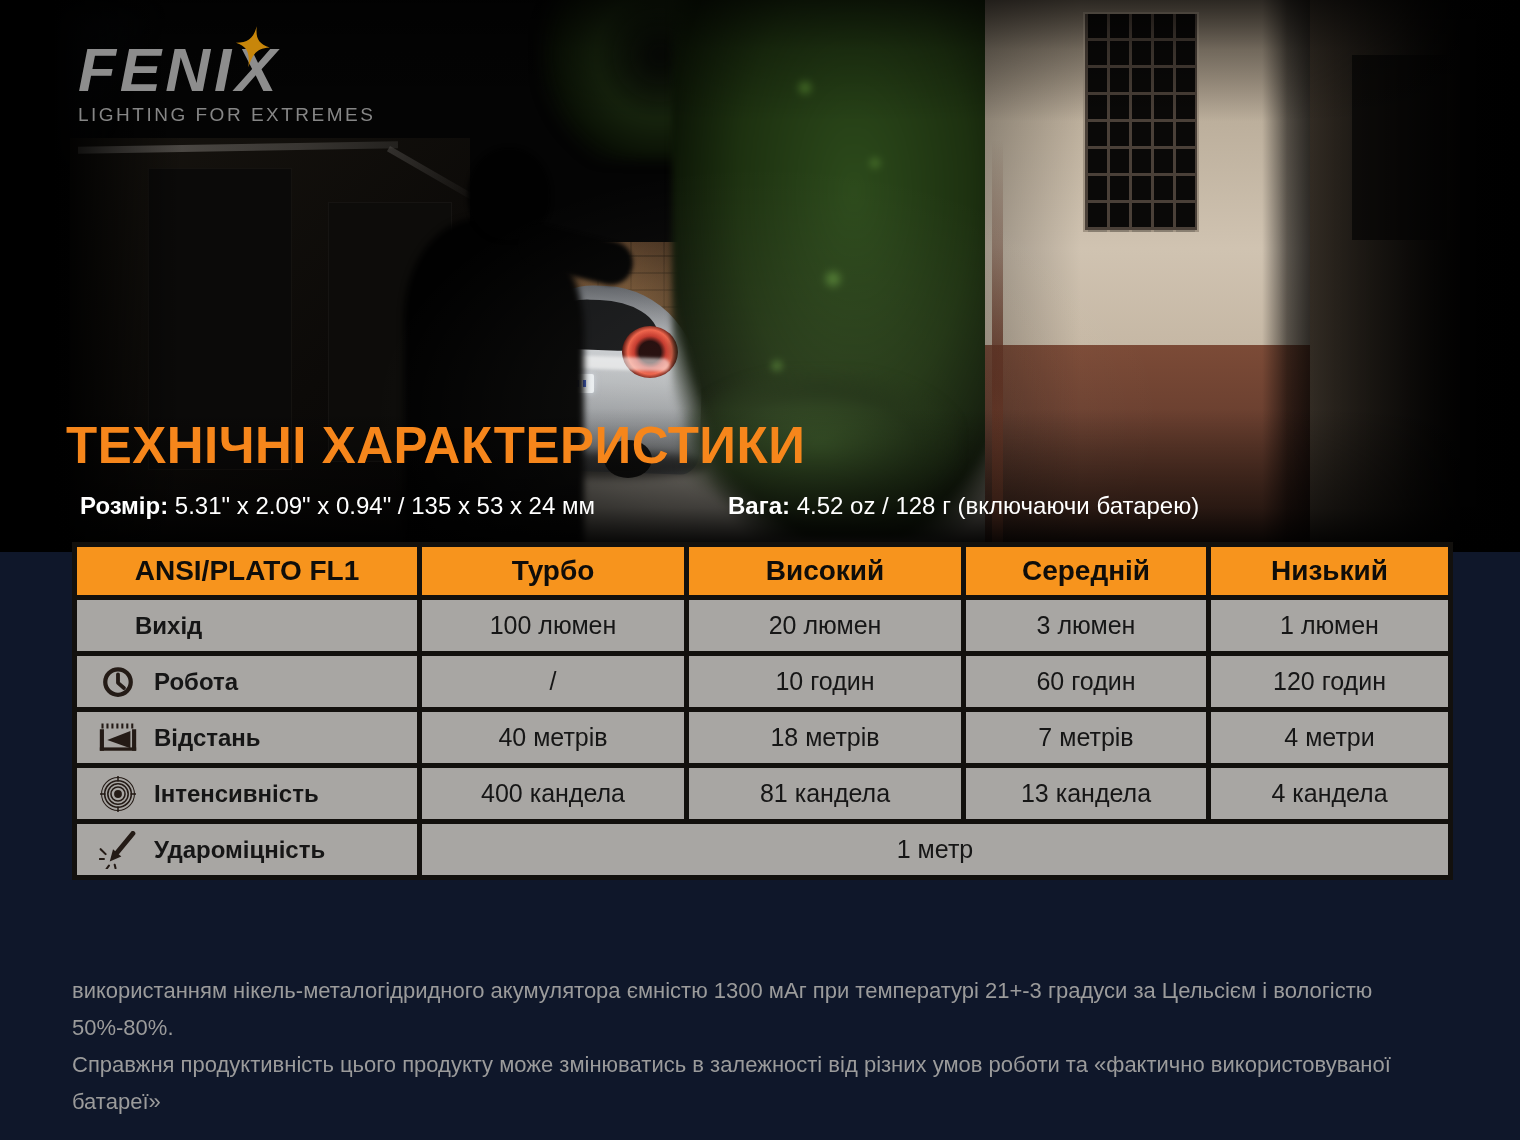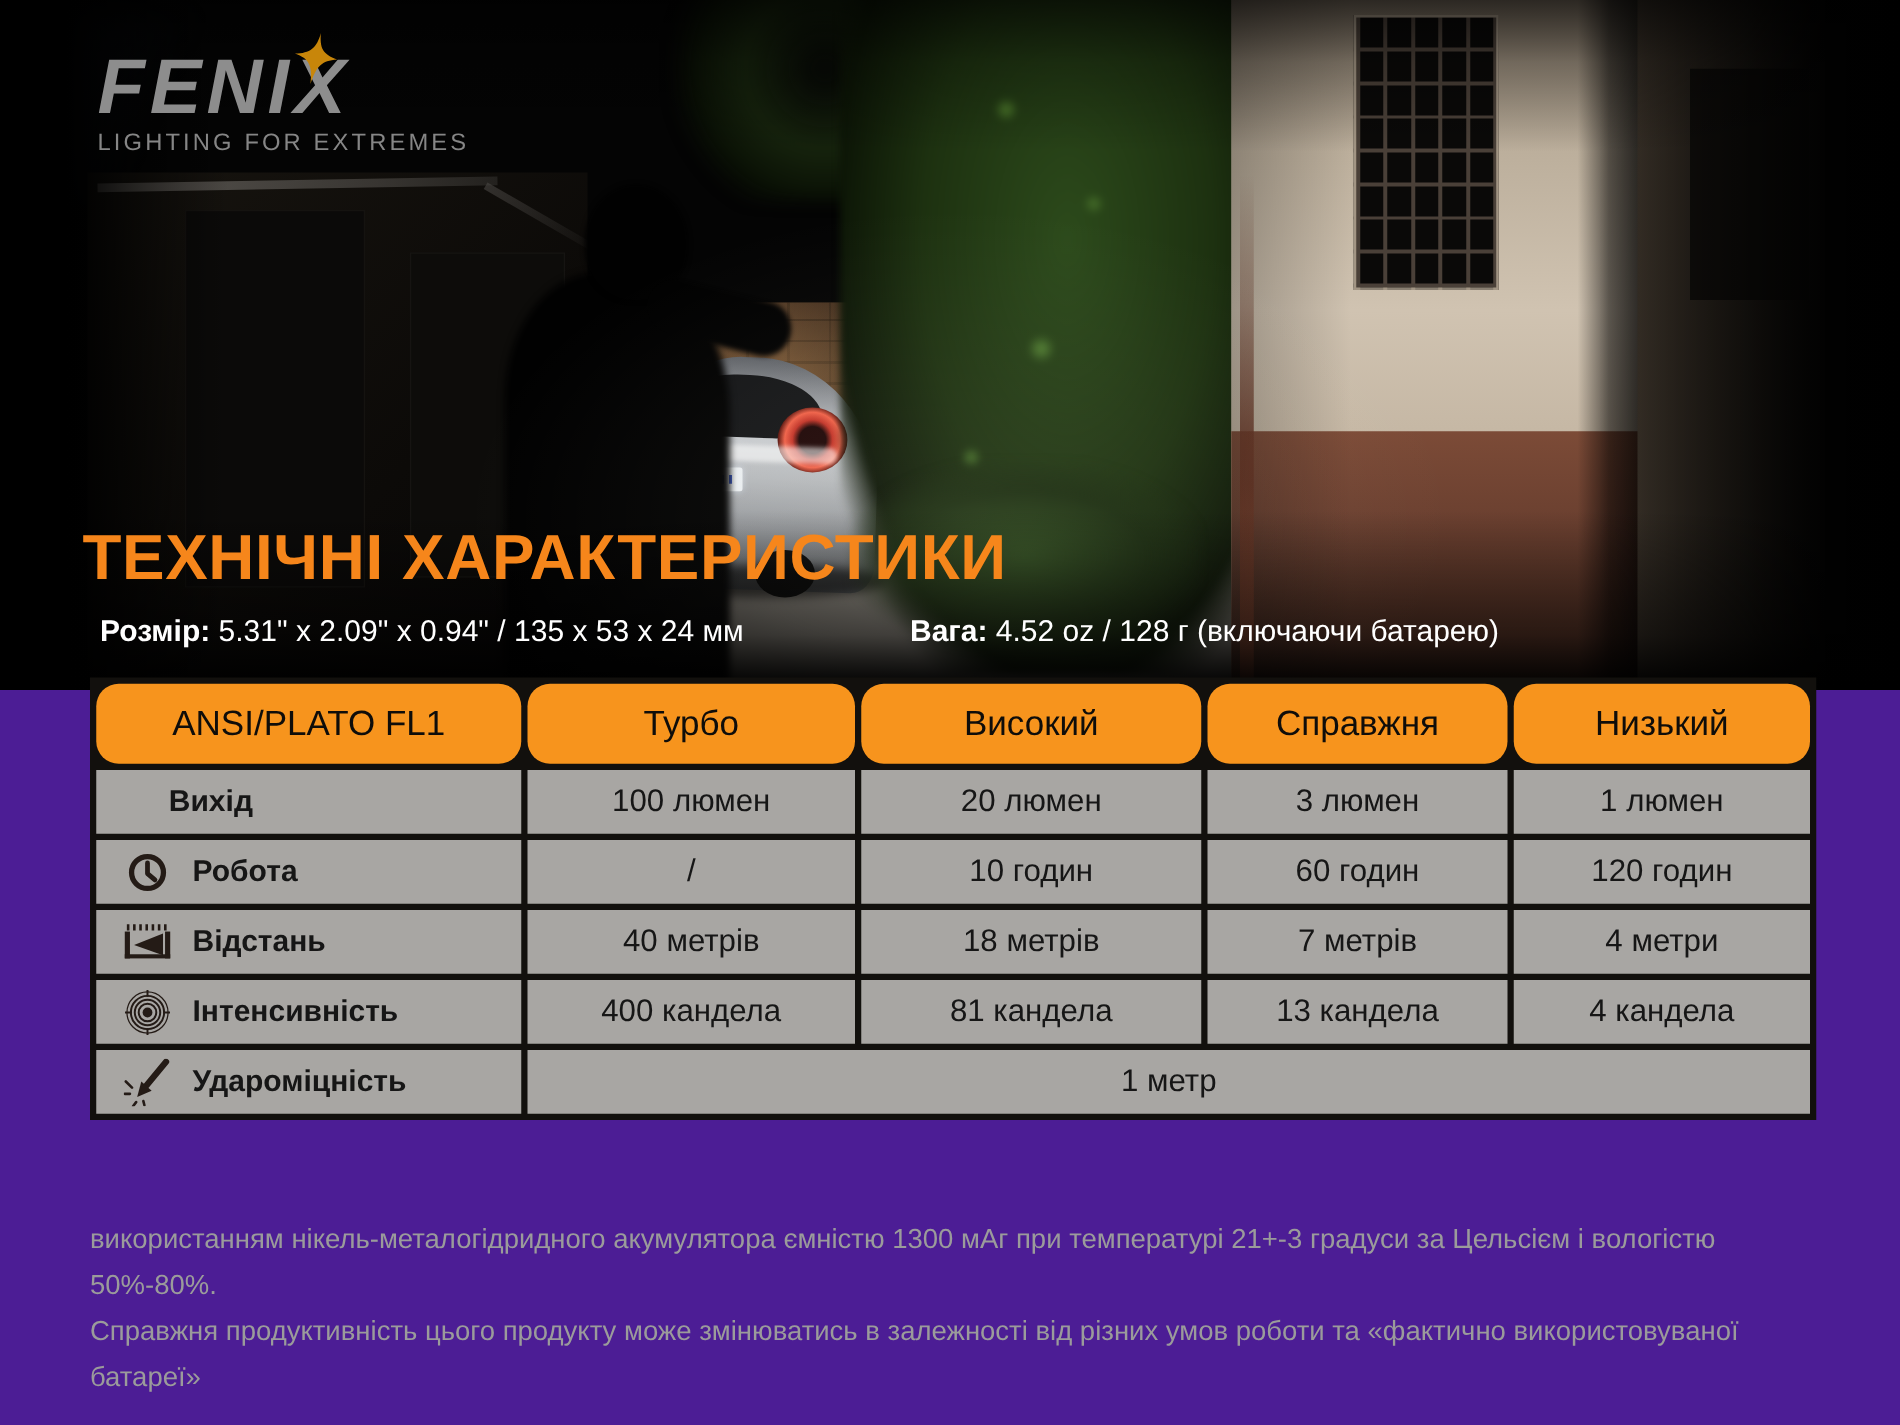--- a/index.html
+++ b/index.html
@@ -1,16 +1,16 @@
 <!DOCTYPE html>
 <html><head>
 <meta charset="utf-8">
 <style>
   html,body{margin:0;padding:0;background:#000;}
-  .page{position:relative;width:1520px;height:1140px;background:#4c1d95;overflow:hidden;
+  .page{position:relative;width:1520px;height:1140px;background:#0f172a;overflow:hidden;
         font-family:"Liberation Sans", sans-serif;}
 
   
   .photo{position:absolute;left:0;top:0;width:1520px;height:552px;background:#040404;overflow:hidden;}
   .photo *{position:absolute;}
   .streak{left:-10px;top:10px;width:220px;height:150px;
           background:linear-gradient(115deg,rgba(70,90,130,.28),transparent 60%);filter:blur(10px);}
   .garage{left:70px;top:138px;width:400px;height:414px;
           background:linear-gradient(135deg,#17140f 0%,#0c0a08 60%,#060505 100%);}
   .garage-roof{left:78px;top:144px;width:320px;height:7px;transform:rotate(-1deg);
@@ -97,21 +97,21 @@
            color:#F6861B;letter-spacing:.5px;}
   .info{position:absolute;left:0;top:492px;width:1520px;height:30px;z-index:5;color:#fff;font-size:24px;}
   .info-size{position:absolute;left:80px;}
   .info-weight{position:absolute;left:728px;}
   .info b{font-weight:bold;}
 
   
   .spec-table{position:absolute;left:72px;top:542px;width:1381px;z-index:5;
               border-collapse:separate;border-spacing:5px;background:#12100d;table-layout:fixed;}
   .spec-table th,.spec-table td{overflow:hidden;padding:0;}
-  .c-head{background:#F7941D;color:#0f0d0a;font-size:28px;font-weight:normal;height:64px;text-align:center;border-radius:18px;}
+  .c-head{background:#F7941D;color:#0f0d0a;font-size:28px;font-weight:bold;height:48px;text-align:center;}
   .val{background:#A8A6A3;color:#161616;font-size:25px;text-align:center;height:51px;}
   .lbl{background:#A8A6A3;color:#161616;height:51px;}
   .lbl-inner{display:flex;align-items:center;gap:15px;padding-left:20px;}
   .lbl-inner.no-icon{padding-left:58px;}
   .lbl-text{font-size:24px;font-weight:bold;}
   .icon{display:flex;width:42px;justify-content:center;}
 
   
   .note{position:absolute;left:72px;top:972px;width:1392px;z-index:5;color:#9B9B9B;
         font-size:22px;line-height:37px;}
@@ -178,21 +178,21 @@
         <col style="width:262px">
         <col style="width:272px">
       <col style="width:240px">
         <col style="width:237px">
     </colgroup>
     <thead>
       <tr>
         <th class="c-head">ANSI/PLATO FL1</th>
         <th class="c-head">Турбо</th>
         <th class="c-head">Високий</th>
-        <th class="c-head">Справжня</th>
+        <th class="c-head">Середній</th>
         <th class="c-head">Низький</th>
       </tr>
     </thead>
     <tbody>
       <tr>
         <td class="lbl">
             <div class="lbl-inner no-icon">
           <span class="lbl-text">Вихід</span>
             </div>
           </td>

